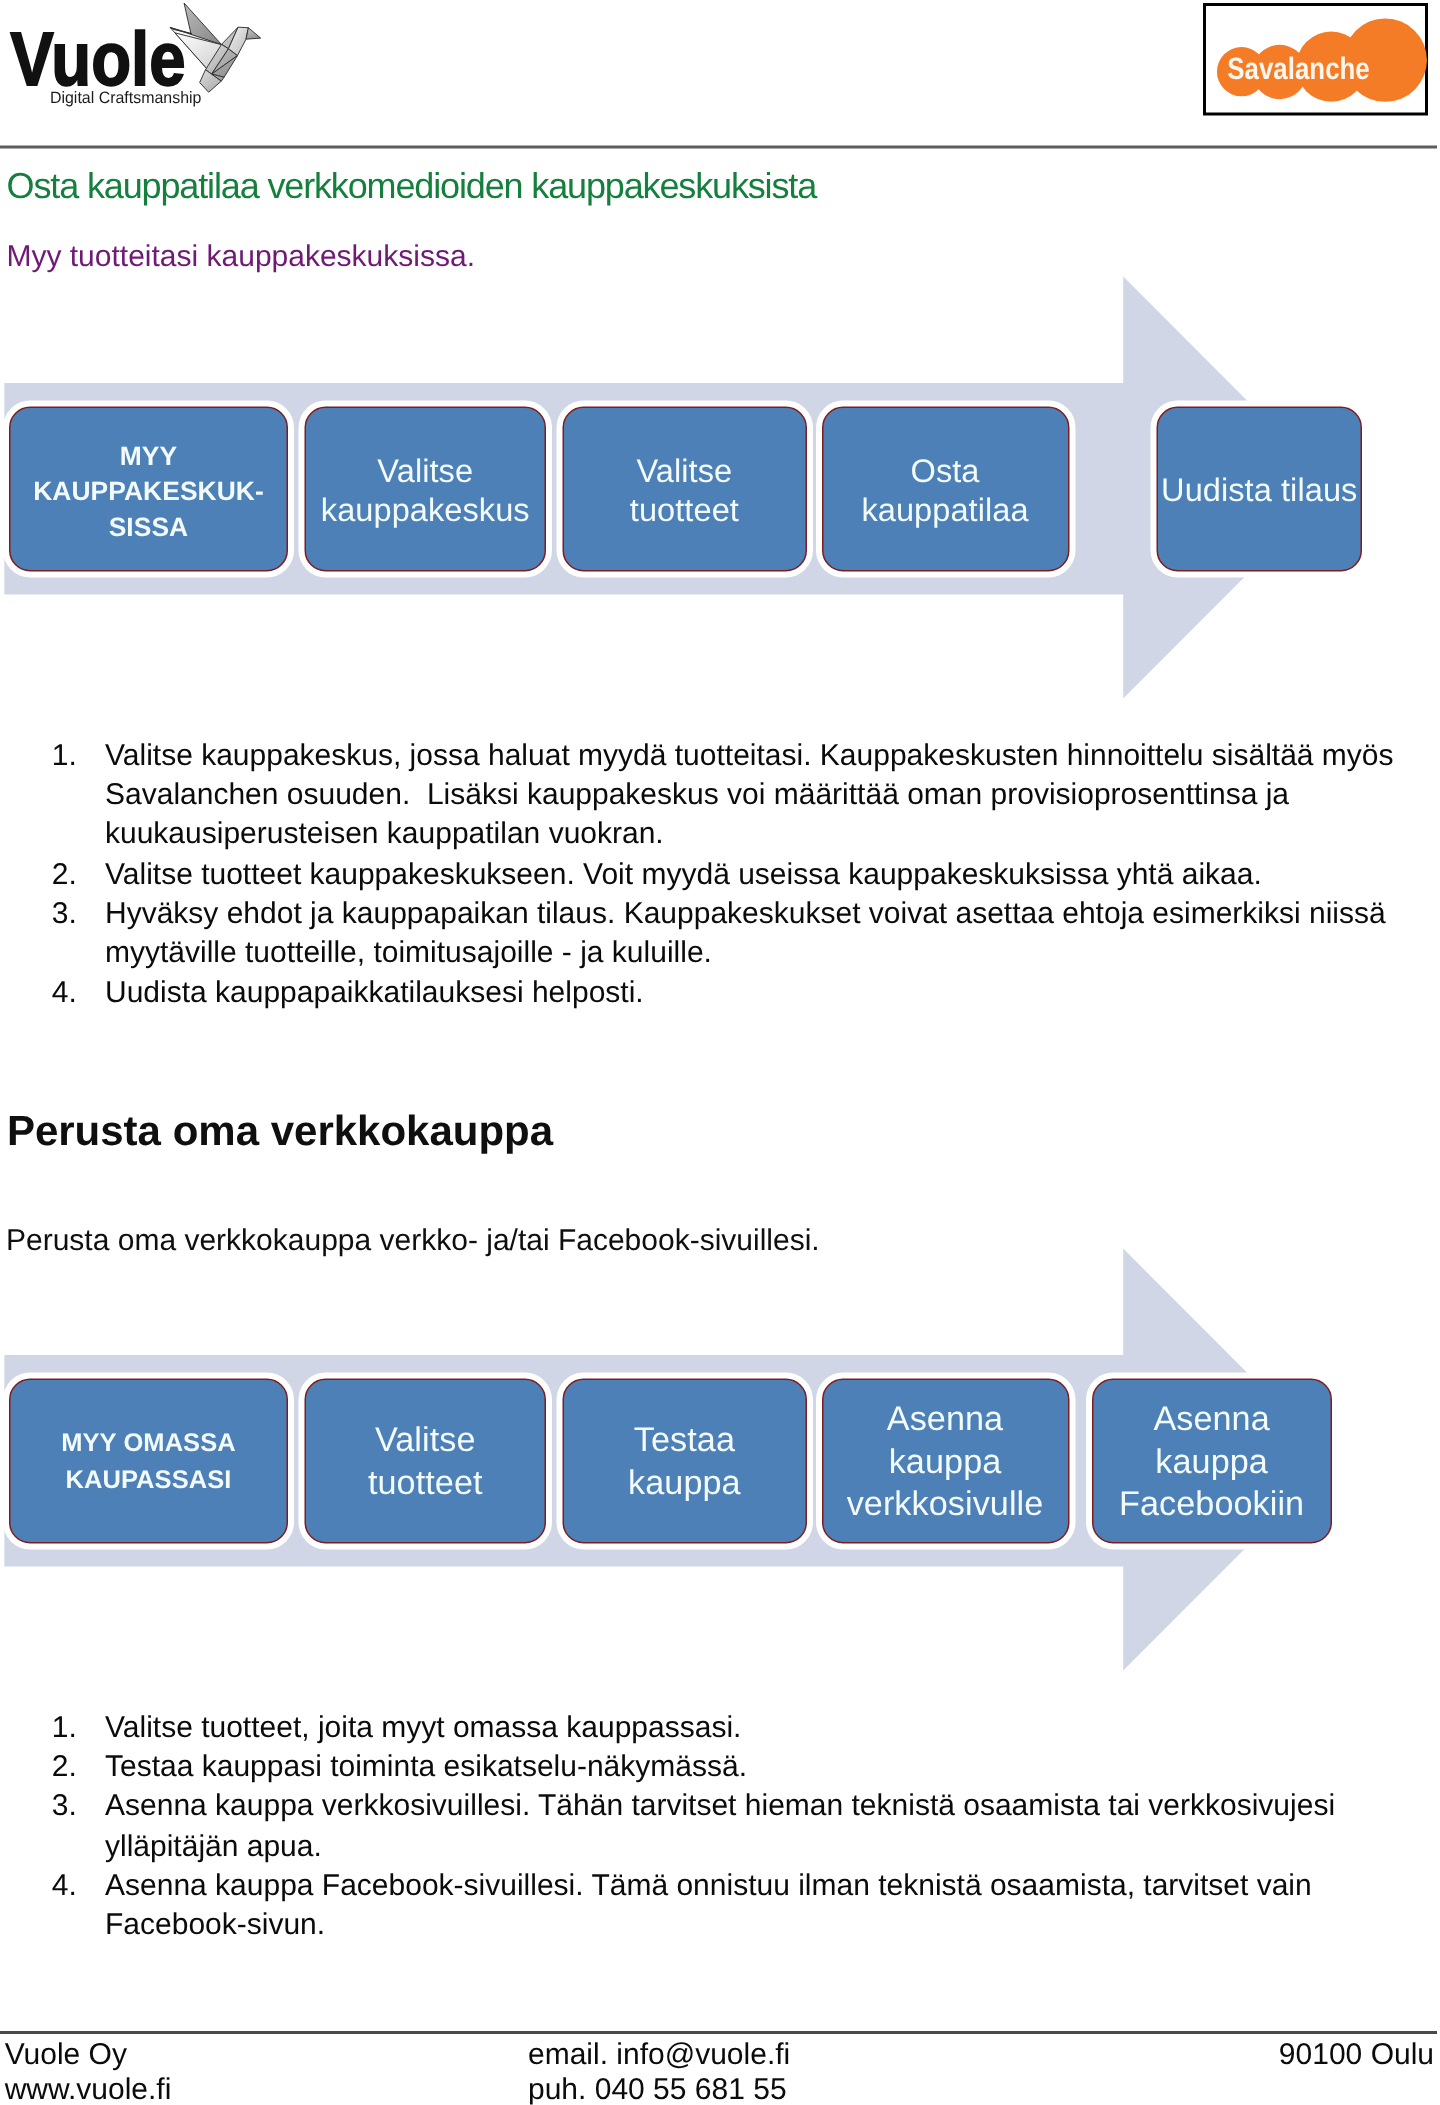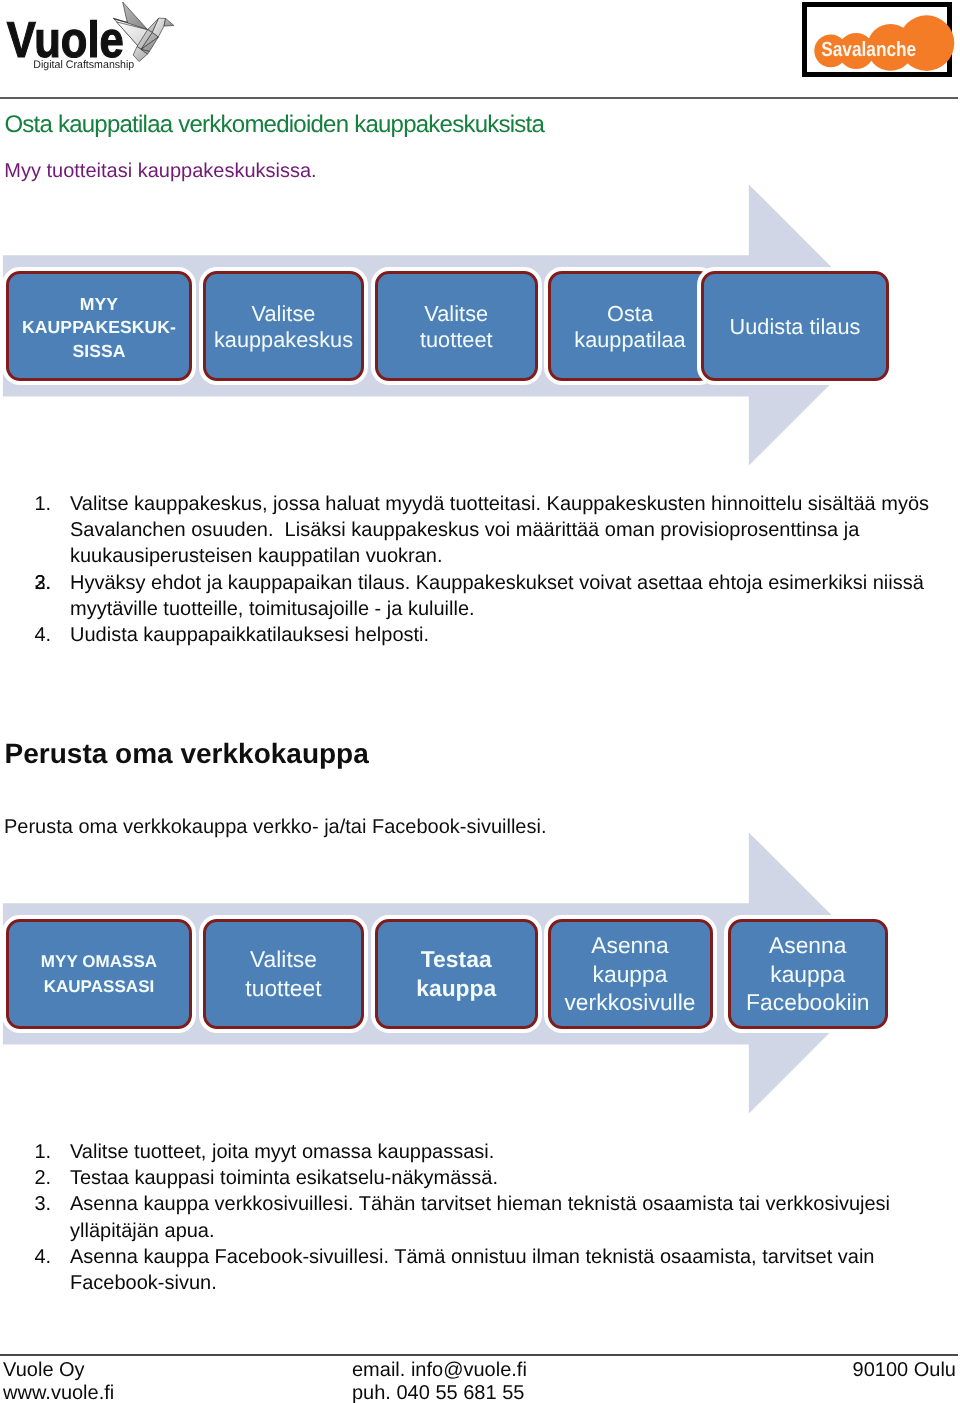--- a/index.html
+++ b/index.html
@@ -5,35 +5,35 @@
 <style>
   html,body{margin:0;padding:0;}
   body{width:960px;height:1403px;background:#ffffff;font-family:"Liberation Sans",sans-serif;
        -webkit-font-smoothing:antialiased;text-rendering:geometricPrecision;color:#000;overflow:hidden;position:relative;}
   .page{position:relative;width:960px;height:1403px;border-radius:24px;}
 
   
   .logo{position:absolute;left:0px;top:0px;width:200px;height:90px;}
   .logo svg{display:block;}
   .partner-logo{position:absolute;left:802px;top:2px;width:150px;height:75px;
-                border:5px solid #000000;background:#fff;box-sizing:border-box;}
+                border:2px solid #000000;background:#fff;box-sizing:border-box;}
   .partner-logo svg{display:block;}
   .head-rule{position:absolute;left:0px;top:97px;width:957.5px;height:2px;background:#5d5d5d;}
 
   
   .title{position:absolute;left:4.4px;top:112.9px;font-size:24px;font-weight:normal;
          line-height:23.2px;letter-spacing:-0.76px;color:#15803d;white-space:nowrap;}
   .subtitle{position:absolute;left:4.3px;top:161.3px;font-size:20px;line-height:20px;
             color:#701a75;white-space:nowrap;}
 
   
   .proc{position:absolute;left:0px;width:960px;}
   .proc .arrow{position:absolute;left:0;top:0;}
   .steps{position:absolute;left:0;top:0;width:960px;height:100%;}
-  .step{position:absolute;background:#4E80B8;border:3px solid #7f1d1d;border-radius:14px;
+  .step{position:absolute;background:#4E80B8;border:1px solid #7f1d1d;border-radius:14px;
         box-shadow:0 0 0 4px #ffffff;
         display:flex;align-items:center;justify-content:center;text-align:center;
         color:#F2FAFA;box-sizing:border-box;}
   .step span{display:block;line-height:26.7px;font-size:21px;letter-spacing:0.05px;white-space:pre-line;padding-top:3px;}
   .step.emph span{font-weight:bold;font-size:17.5px;line-height:23.7px;letter-spacing:0.05px;padding-top:5px;}
   #proc2 .step span{padding-top:0px;}
   #proc2 .step.emph span{padding-top:1px;}
 
   
   .olist{position:absolute;left:0;width:960px;font-size:20px;color:#0b0b0b;}
@@ -156,33 +156,34 @@
 kauppakeskus</span>
         </div>
         <div class="step" style="left: 375px; top: 86.5px; width: 162.5px; height: 110.5px;">
           <span style="font-size: 21.7px; line-height: 26.7px;">Valitse
 tuotteet</span>
         </div>
         <div class="step" style="left: 547.5px; top: 86.5px; width: 165px; height: 110.5px;">
           <span style="font-size: 21.7px; line-height: 26.7px;">Osta
 kauppatilaa</span>
         </div>
-        <div class="step" style="left: 701px; top: 86.5px; width: 188px; height: 110.5px;">
+        <div class="step" style="left: 771px; top: 86.5px; width: 137px; height: 110.5px;">
           <span style="font-size: 21.7px; line-height: 26.7px;">Uudista tilaus</span>
         </div>
       </div>
   </div>
 
   <div class="olist" id="list1" style="top:490.9px;">
       <div class="li">
         <span class="num">1.</span>
         <span class="txt">Valitse kauppakeskus, jossa haluat myydä tuotteitasi. Kauppakeskusten hinnoittelu sisältää myös Savalanchen osuuden.  Lisäksi kauppakeskus voi määrittää oman provisioprosenttinsa ja kuukausiperusteisen kauppatilan vuokran.</span>
       </div>
       <div class="li">
         <span class="num">2.</span>
+        <span class="txt">Valitse tuotteet kauppakeskukseen. Voit myydä useissa kauppakeskuksissa yhtä aikaa.</span>
       </div>
       <div class="li">
         <span class="num">3.</span>
         <span class="txt">Hyväksy ehdot ja kauppapaikan tilaus. Kauppakeskukset voivat asettaa ehtoja esimerkiksi niissä myytäville tuotteille, toimitusajoille - ja kuluille.</span>
       </div>
       <div class="li">
         <span class="num">4.</span>
         <span class="txt">Uudista kauppapaikkatilauksesi helposti.</span>
       </div>
     </div>
@@ -197,21 +198,21 @@
     <div class="steps">
         <div class="step emph" style="left: 6px; top: 86.5px; width: 186px; height: 110.5px;">
           <span style="font-size: 17px; line-height: 25.7px;">MYY OMASSA
 KAUPASSASI</span>
         </div>
         <div class="step" style="left: 203px; top: 86.5px; width: 161px; height: 110.5px;">
           <span style="font-size: 22.8px; line-height: 28.3px;">Valitse
 tuotteet</span>
         </div>
         <div class="step" style="left: 375px; top: 86.5px; width: 162.5px; height: 110.5px;">
-          <span style="font-size: 22.8px; line-height: 28.3px; font-weight: bold;">Testaa
+          <span style="font-size: 22.8px; line-height: 28.3px;">Testaa
 kauppa</span>
         </div>
         <div class="step" style="left: 547.5px; top: 86.5px; width: 165px; height: 110.5px;">
           <span style="font-size: 22.8px; line-height: 28.3px;">Asenna
 kauppa
 verkkosivulle</span>
         </div>
         <div class="step" style="left: 727.5px; top: 86.5px; width: 160.5px; height: 110.5px;">
           <span style="font-size: 22.8px; line-height: 28.3px;">Asenna
 kauppa

